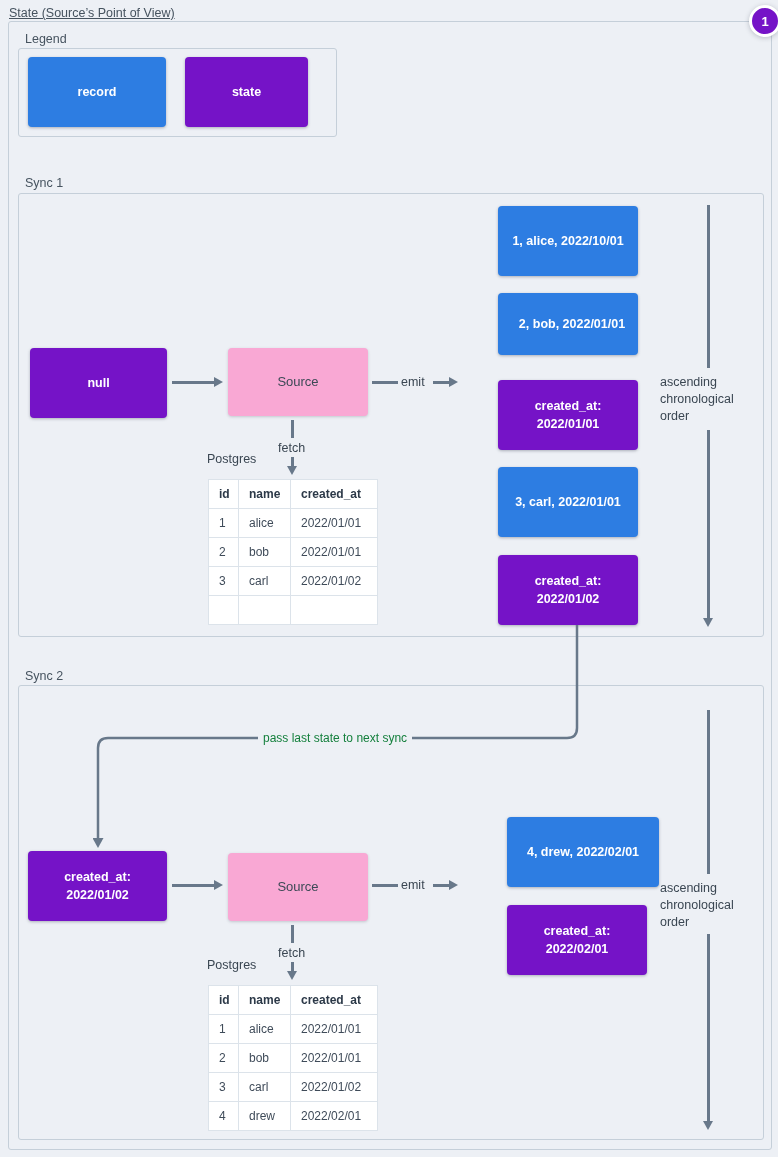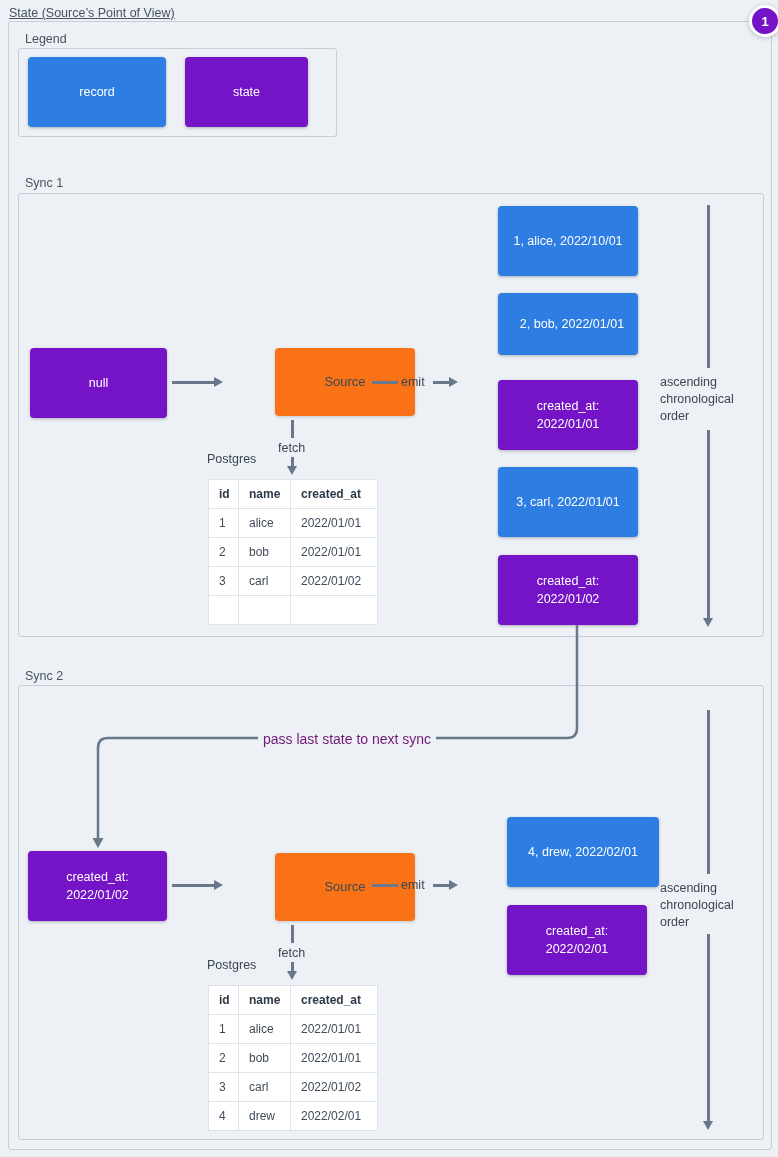--- a/index.html
+++ b/index.html
@@ -22,30 +22,30 @@
     color:#46535f;
     white-space:nowrap;
     z-index:2;
   }
   .mask{background:var(--bg,#edf0f5);padding:0 8px 0 1px;}
   .card{
     position:absolute;
     border-radius:4px;
     display:flex;align-items:center;justify-content:center;
     text-align:center;
-    color:#fff;font-weight:normal;font-size:12.5px;line-height:18px;
+    color:#fff;font-weight:bold;font-size:12.5px;line-height:18px;
     box-shadow:0 1px 3px rgba(45,55,75,.35);
     padding:0 8px;box-sizing:border-box;
     white-space:pre-line;
     z-index:1;
   }
   .card.record{background:var(--record,#2d7de2);}
   .card.state{background:var(--state,#7513c7);}
-  .card.source{background:#f97316;color:#3c4956;font-weight:normal;font-size:13px;
-    box-shadow:0 1px 3px rgba(45,55,75,.22);margin-left:47px;}
+  .card.source{background:#f9a8d4;color:#3c4956;font-weight:normal;font-size:13px;
+    box-shadow:0 1px 3px rgba(45,55,75,.22);}
   .hline{position:absolute;height:2.5px;background:var(--line,#68788a);z-index:1;}
   .vline{position:absolute;width:2.5px;background:var(--line,#68788a);z-index:1;}
   .arr-r{position:absolute;width:0;height:0;
     border-top:5px solid transparent;border-bottom:5px solid transparent;
     border-left:9px solid var(--line,#68788a);z-index:1;}
   .arr-d{position:absolute;width:0;height:0;
     border-left:5px solid transparent;border-right:5px solid transparent;
     border-top:9px solid var(--line,#68788a);z-index:1;}
   .lbl{position:absolute;font-size:12.5px;color:#3a4652;white-space:nowrap;z-index:2;}
   .order-note{
@@ -66,21 +66,21 @@
     position:absolute;left:749px;top:5px;width:26px;height:26px;
     border-radius:50%;background:var(--state,#7513c7);
     border:3px solid #fff;color:#fff;font-weight:bold;font-size:13px;
     display:flex;align-items:center;justify-content:center;
     box-shadow:0 1px 5px rgba(30,40,60,.25);z-index:5;
   }
   .page-title{position:absolute;left:8px;top:6px;text-decoration:underline;}
   .conn-svg{position:absolute;left:93px;top:620px;z-index:2;}
   .conn-label{
     position:absolute;left:258px;top:731px;
-    font-size:14px;color:#701a75;background:var(--bg,#edf0f5);
+    font-size:12px;color:#15803d;background:var(--bg,#edf0f5);
     padding:0 5px;white-space:nowrap;z-index:3;
   }
 </style>
 </head>
 <body>
 
 <div class="frame-label page-title mask">State (Source’s Point of View)</div>
 <div class="frame" style="left:8px;top:21px;width:762px;height:1127px;"></div>
 <div class="badge">1</div>
 

